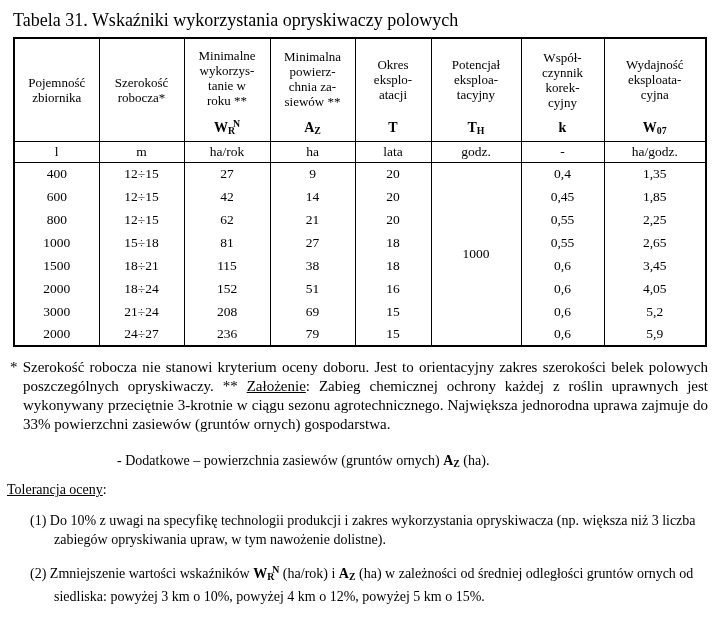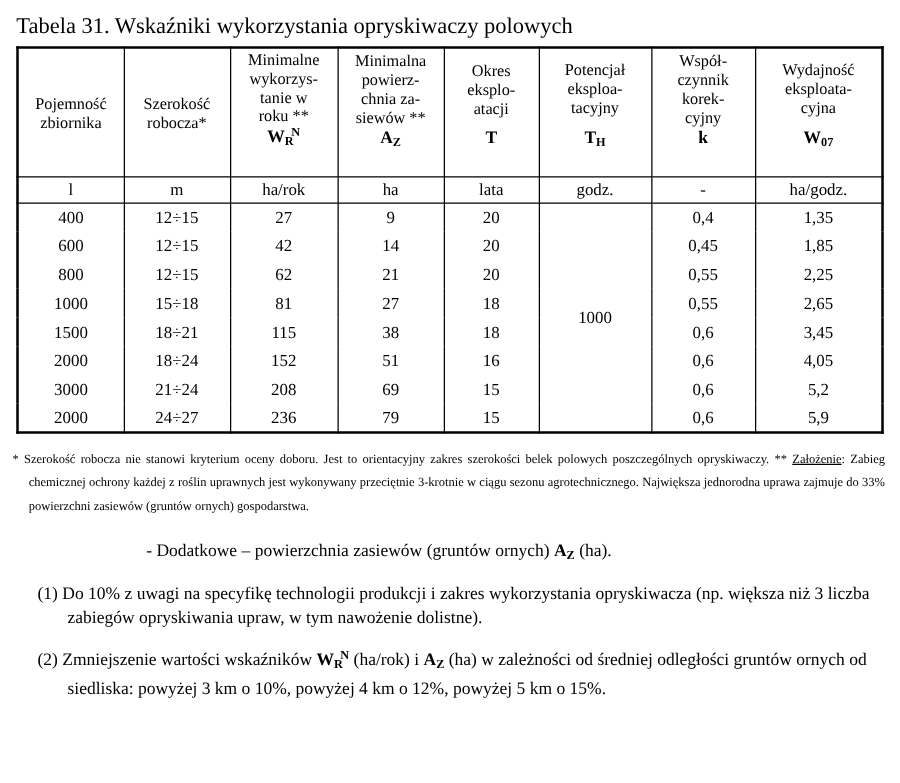--- a/index.html
+++ b/index.html
@@ -44,41 +44,41 @@
   .hdr-label {
     white-space: pre-line;
     font-size: 13px;
     line-height: 15px;
     flex: 1 1 auto;
     display: flex; align-items: center; justify-content: center;
   }
   .hdr-sym {
     flex: 0 0 auto;
     font-size: 14px;
-    padding-bottom: 21px;
+    padding-bottom: 4px;
     font-weight: bold;
   }
   .sym { font-weight: bold; }
   .sym sub, sub.s { font-size: 70%; vertical-align: -0.25em; letter-spacing: 0; }
   .sym sup, sup.s { font-size: 70%; vertical-align: 0.5em; }
   .sym.stack sup { margin-left: -0.2em; }
 
   tr.units-row { height: 21px; }
   tr.units-row td {
     border-bottom: 1px solid #000;
     font-size: 13.5px;
   }
   tr.data-row { height: 23px; }
   tr.data-row td { font-size: 13.5px; }
 
   .footnote {
     margin: 11px 12px 0 10px;
     padding-left: 13px;
     text-indent: -13px;
-    font-size: 10px;
+    font-size: 15px;
     line-height: 19px;
     text-align: justify;
   }
   .ul { text-decoration: underline; }
 
   .criteria { margin: 17px 10px 0 7px; font-size: 14px; line-height: 20px; }
   .criteria .cont { margin-left: 7px; }
   .criteria-line2 { padding-left: 110px; }
 
   .tolerance-label { margin: 6px 10px 0 7px; font-size: 14px; line-height: 20px; }
@@ -263,18 +263,19 @@
       </tr>
     </tbody>
   </table>
 
   <div class="footnote"><span>* Szerokość robocza nie stanowi kryterium oceny doboru. Jest to orientacyjny zakres szerokości belek polowych poszczególnych opryskiwaczy. ** </span><span class="ul">Założenie</span><span>: Zabieg chemicznej ochrony każdej z roślin uprawnych jest wykonywany przeciętnie 3-krotnie w ciągu sezonu agrotechnicznego. Największa jednorodna uprawa zajmuje do 33% powierzchni zasiewów (gruntów ornych) gospodarstwa.</span></div>
 
   <div class="criteria">
     <div class="criteria-line2"><span>- Dodatkowe – powierzchnia zasiewów (gruntów ornych) </span><b class="sym"><span>A</span><sub>Z</sub></b><span> (ha).</span></div>
   </div>
 
+  <div class="tolerance-label"><span class="ul">Tolerancja oceny</span><span>:</span></div>
 
   <div class="tol-item">(1) Do 10% z uwagi na specyfikę technologii produkcji i zakres wykorzystania opryskiwacza (np. większa niż 3 liczba zabiegów opryskiwania upraw, w tym nawożenie dolistne).</div>
 
   <div class="tol-item"><span>(2) Zmniejszenie wartości wskaźników </span><b class="sym stack"><span>W</span><sub>R</sub><sup>N</sup></b><span> (ha/rok) i </span><b class="sym"><span>A</span><sub>Z</sub></b><span> (ha) w zależności od średniej odległości gruntów ornych od siedliska: powyżej 3 km o 10%, powyżej 4 km o 12%, powyżej 5 km o 15%.</span></div>
 
 </div>
 
 </body></html>

